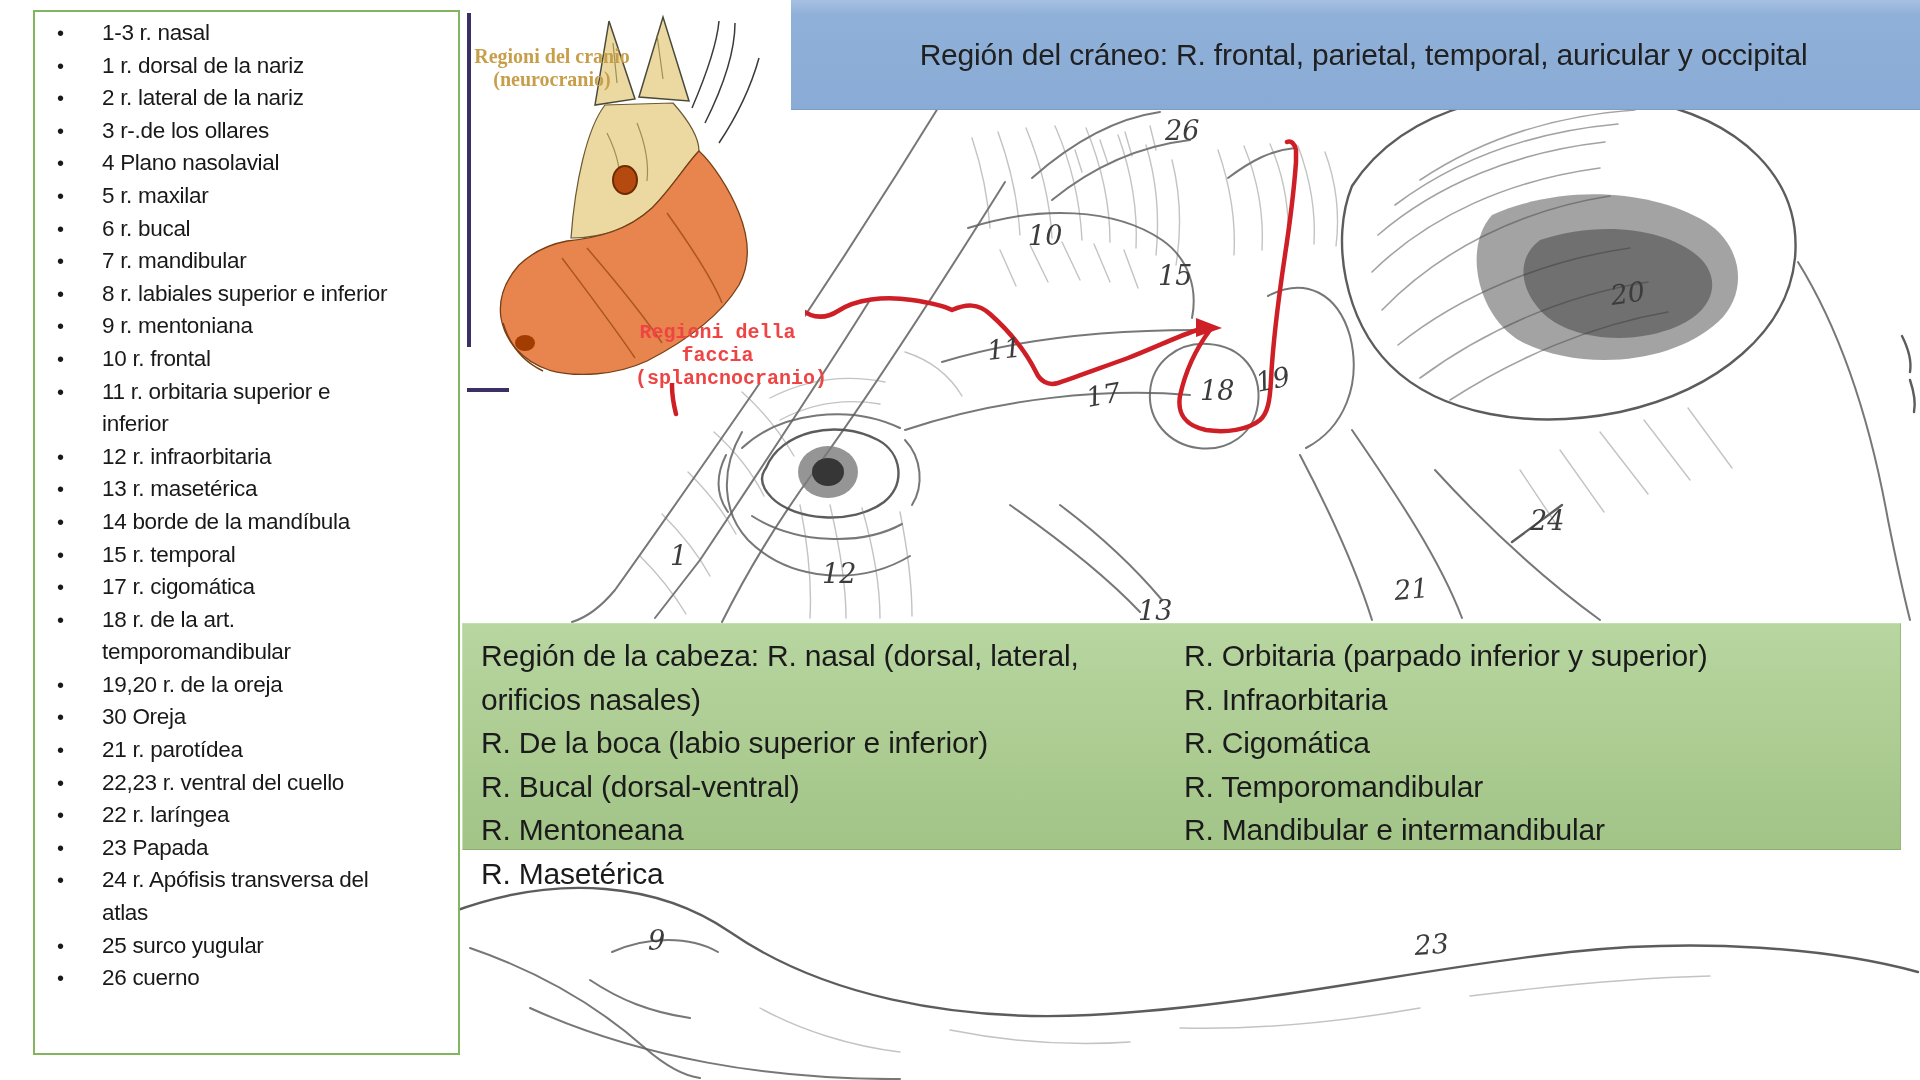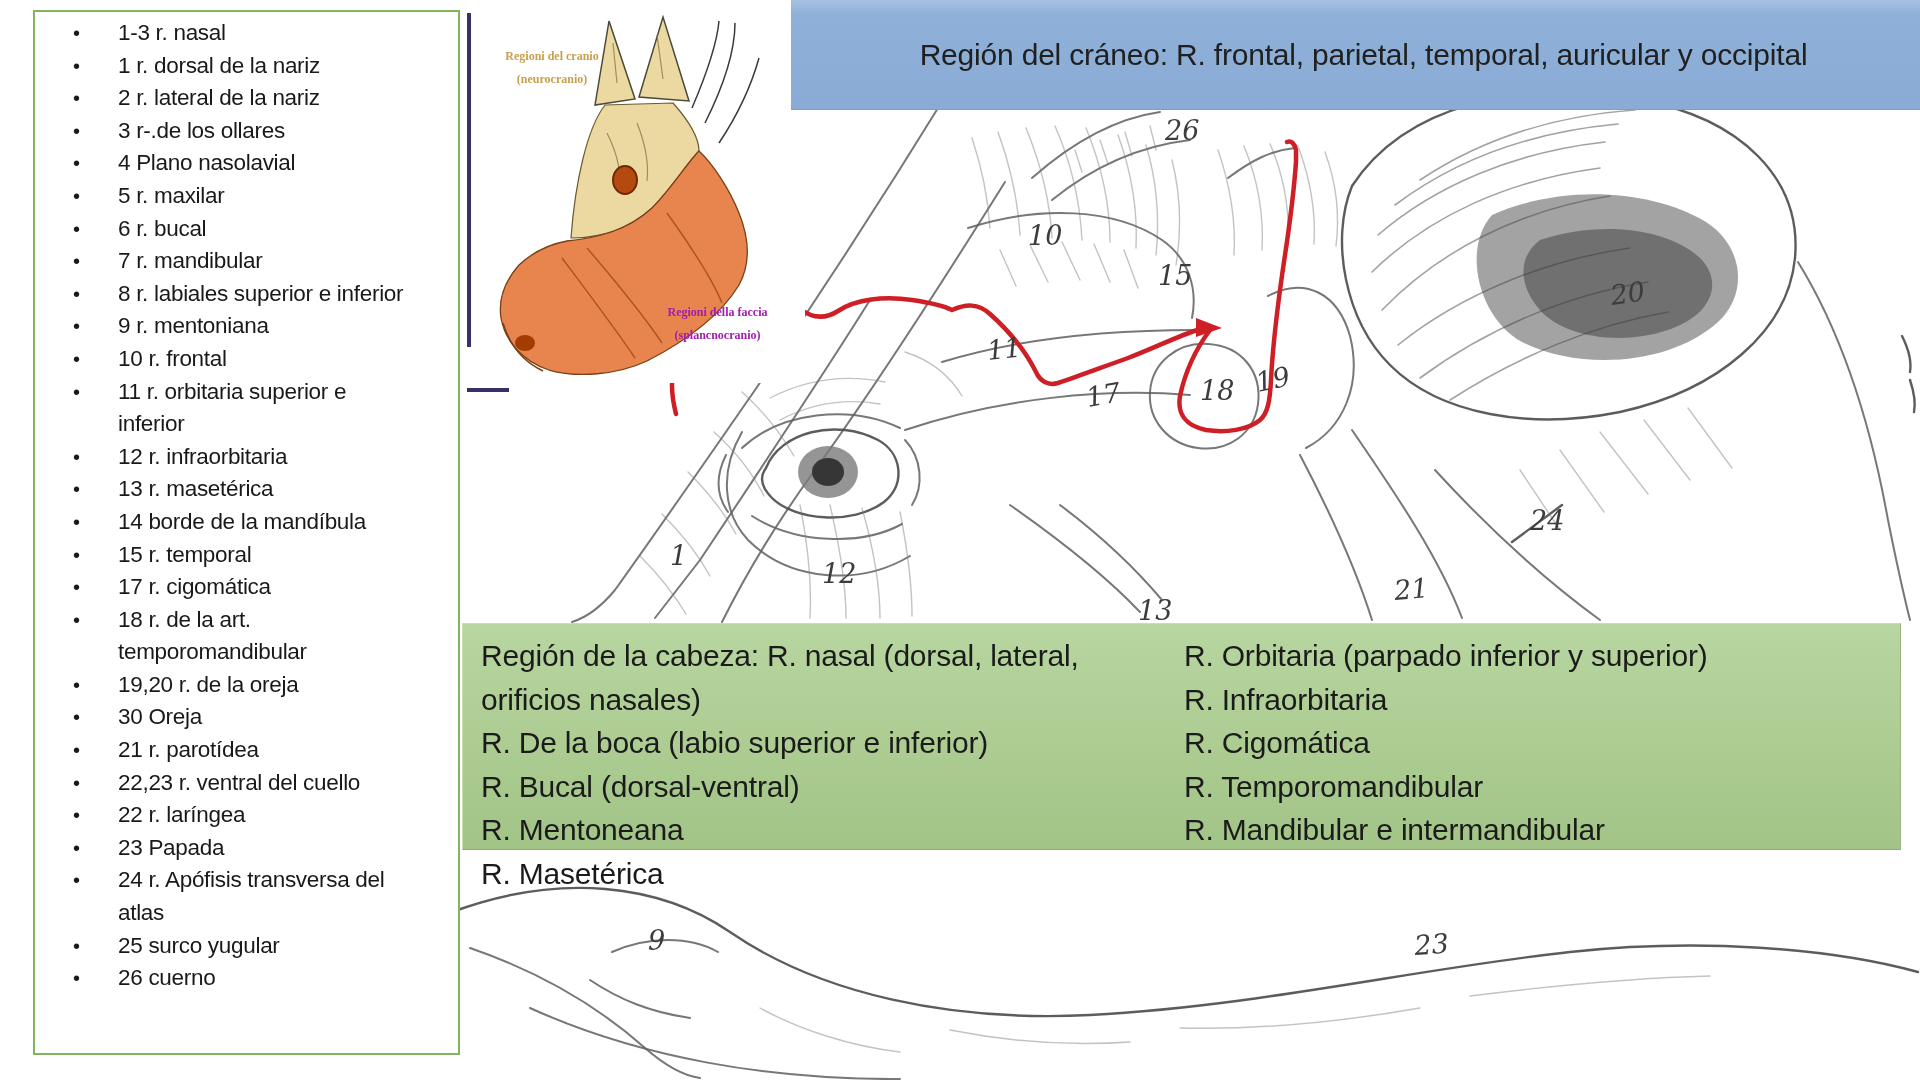--- a/index.html
+++ b/index.html
@@ -11,33 +11,33 @@
   .pencil{stroke:#5f5f5f;stroke-width:2;fill:none;stroke-linecap:round;opacity:.85;}
   .pencil-bold{stroke:#4a4a4a;stroke-width:2.4;fill:none;stroke-linecap:round;opacity:.9;}
   .hatch{stroke:#7a7a7a;stroke-width:1.4;fill:none;stroke-linecap:round;opacity:.45;}
   .hatch-dark{stroke:#555;stroke-width:1.6;fill:none;stroke-linecap:round;opacity:.55;}
   .num{font-family:"DejaVu Serif",serif;font-style:italic;font-size:27px;fill:#3c3c3c;}
   .red{stroke:#cf1f26;stroke-width:4.5;fill:none;stroke-linecap:round;stroke-linejoin:round;}
 
   
   .legend-panel{position:absolute;left:33px;top:10px;width:427px;height:1045px;
     background:#ffffff;border:2px solid #83b55e;box-sizing:border-box;}
-  .legend-list{list-style:none;margin:0;padding:5px 6px 0 16px;}
+  .legend-list{list-style:none;margin:0;padding:5px 6px 0 0;}
   .legend-item{position:relative;padding-left:67px;font-size:22.5px;line-height:32.6px;
     letter-spacing:-0.3px;color:#191919;white-space:pre-line;}
   .legend-item::before{content:"\2022";position:absolute;left:22px;top:0;font-size:20px;color:#191919;}
 
   
   .inset{position:absolute;left:467px;top:13px;width:338px;height:370px;background:#ffffff;}
   .inset-border{position:absolute;left:0;top:0;width:4px;height:334px;background:#3b2f66;}
   .inset-border-stub{position:absolute;left:467px;top:388px;width:42px;height:4px;background:#3b2f66;}
   .inset-label{position:absolute;text-align:center;font-family:"Liberation Serif",serif;
-    font-weight:bold;font-size:12px;line-height:23px;}
+    font-weight:bold;font-size:20px;line-height:23px;}
   .label-cranio{left:0px;top:32px;width:170px;color:#c79f4b;}
-  .label-faccia{left:168px;top:288px;width:165px;color:#a21caf;}
+  .label-faccia{left:168px;top:308px;width:165px;color:#ef4444;font-family:Liberation Mono, monospace;}
 
   
   .banner{position:absolute;left:763px;top:0;width:1145px;height:110px;
     background:linear-gradient(#a6c0e2 0%,#8fb0d8 14%,#8aabd5 100%);
     border-bottom:1px solid #7e9ec9;box-sizing:border-box;
     display:flex;align-items:center;justify-content:center;margin-left:28px;}
   .banner-text{font-size:30px;color:#202020;letter-spacing:-0.2px;}
 
   
   .overlay-box{position:absolute;left:462px;top:623px;width:1439px;height:227px;

